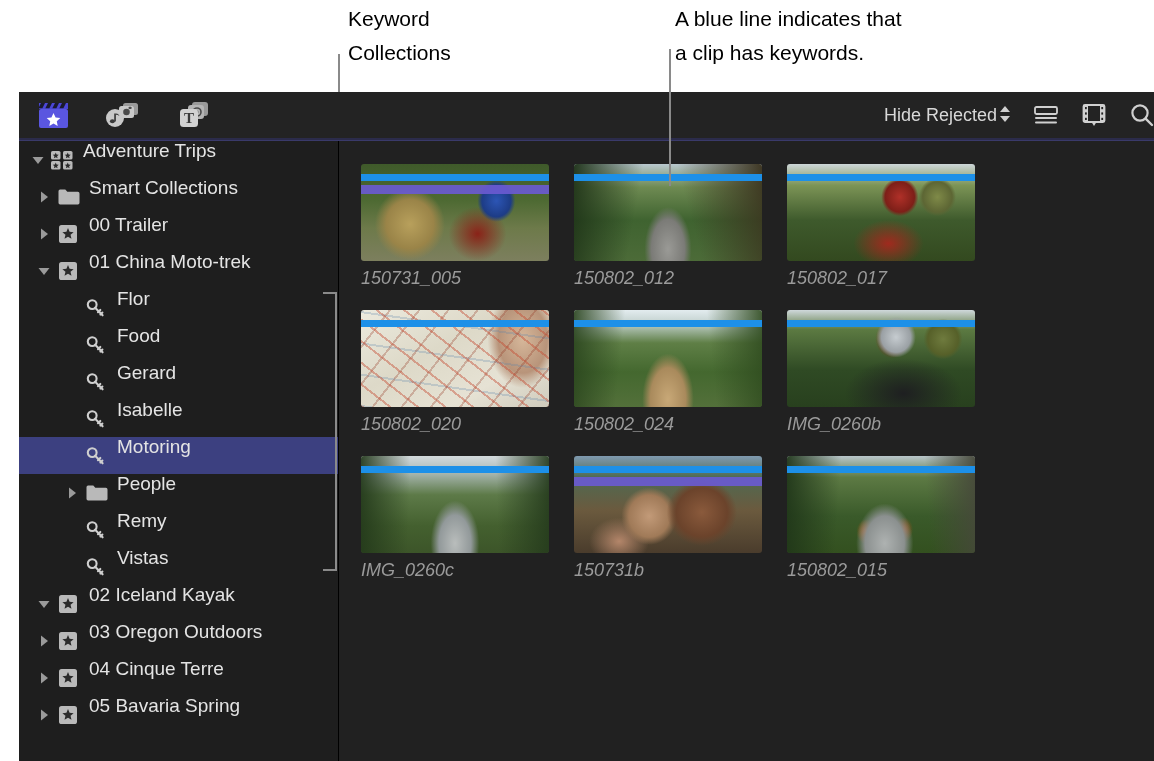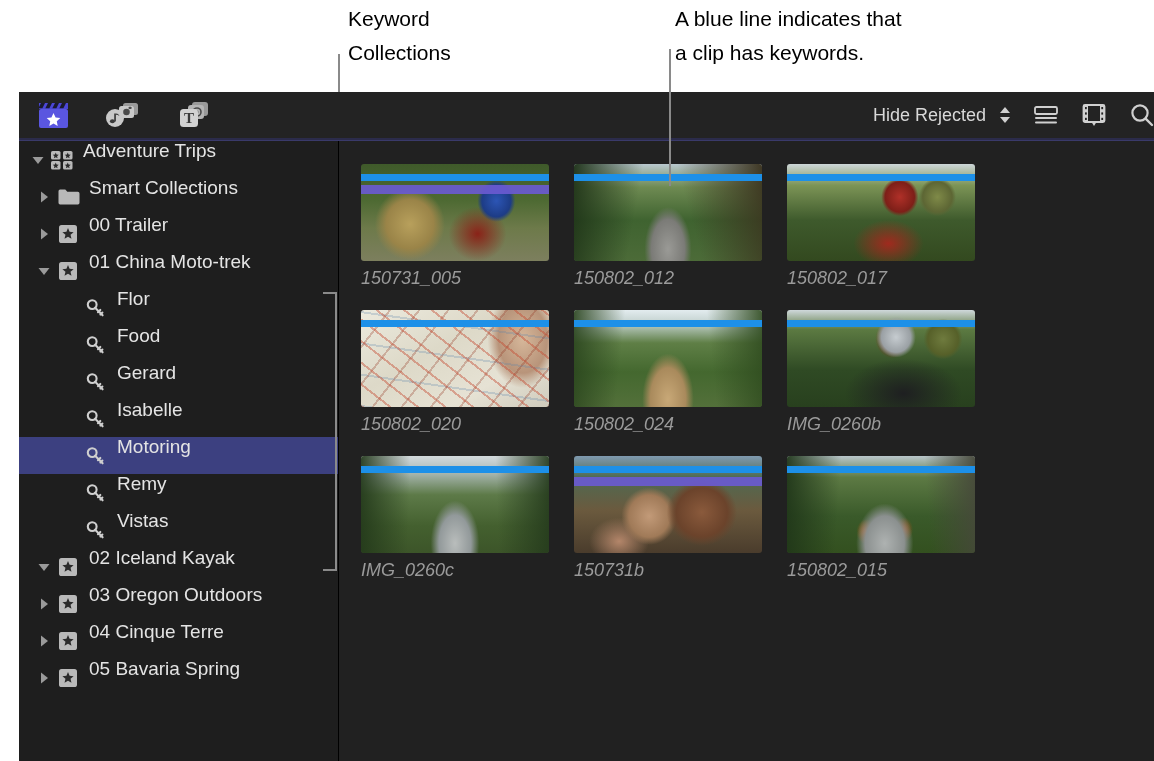--- a/index.html
+++ b/index.html
@@ -48,21 +48,21 @@
     display:flex; align-items:center;
   }
   #toolbar-left { display:flex; align-items:center; padding-left:18px; gap:35px; }
   #toolbar-right {
     margin-left:auto; display:flex; align-items:center;
     gap:22px; padding-right:18px;
   }
   .tbicon { display:flex; align-items:center; justify-content:center; cursor:default; }
 
   #hide-rejected-control {
-    display:flex; align-items:center; gap:13px; cursor:default;
+    display:flex; align-items:flex-start; gap:2px; cursor:default;
   }
   #hide-rejected-label { color:#d8d8d8; font-size:18px; }
   .stepper-arrows { display:flex; flex-direction:column; gap:2px; }
 
   #toolbar-divider {
     position:absolute; left:0; top:46px; width:1154px; height:2px;
     background:#2b2b4a;
   }
   #toolbar-divider-hi {
     position:absolute; left:0; top:48px; width:1154px; height:1px;
@@ -386,20 +386,33 @@
             <svg width="22" height="20" viewBox="0 0 22 20">
               <circle cx="7.2" cy="6.6" r="4.4" fill="none" stroke="#cfcfcf" stroke-width="2.1"></circle>
               <line x1="10.1" y1="9.7" x2="17.6" y2="17.3" stroke="#cfcfcf" stroke-width="2.1" stroke-linecap="round"></line>
               <line x1="13.0" y1="14.2" x2="15.3" y2="11.9" stroke="#cfcfcf" stroke-width="2.1" stroke-linecap="round"></line>
               <line x1="15.4" y1="16.6" x2="17.4" y2="14.6" stroke="#cfcfcf" stroke-width="2.1" stroke-linecap="round"></line>
             </svg>
           </span>
           <span class="rowlabel">Motoring</span>
         </div>
         <div class="srow lvl2">
+          <span class="disc">
+            <svg width="14" height="14" viewBox="0 0 14 14">
+              <path d="M4 1.5 L4 12.5 L11 7 Z" fill="#9a9a9a"></path>
+            </svg>
+          </span>
+          <span class="rowicon">
+            <svg width="23" height="19" viewBox="0 0 23 19">
+              <path d="M1.5 4.2 a1.6 1.6 0 0 1 1.6-1.6 h5.2 l2 2.2 h10.6 a1.6 1.6 0 0 1 1.6 1.6 v9.4 a1.6 1.6 0 0 1-1.6 1.6 h-17.8 a1.6 1.6 0 0 1-1.6-1.6 Z" fill="#b9b9b9"></path>
+            </svg>
+          </span>
+          <span class="rowlabel">People</span>
+        </div>
+        <div class="srow lvl2">
           <span class="disc"></span>
           <span class="rowicon">
             <svg width="22" height="20" viewBox="0 0 22 20">
               <circle cx="7.2" cy="6.6" r="4.4" fill="none" stroke="#cfcfcf" stroke-width="2.1"></circle>
               <line x1="10.1" y1="9.7" x2="17.6" y2="17.3" stroke="#cfcfcf" stroke-width="2.1" stroke-linecap="round"></line>
               <line x1="13.0" y1="14.2" x2="15.3" y2="11.9" stroke="#cfcfcf" stroke-width="2.1" stroke-linecap="round"></line>
               <line x1="15.4" y1="16.6" x2="17.4" y2="14.6" stroke="#cfcfcf" stroke-width="2.1" stroke-linecap="round"></line>
             </svg>
           </span>
           <span class="rowlabel">Remy</span>

